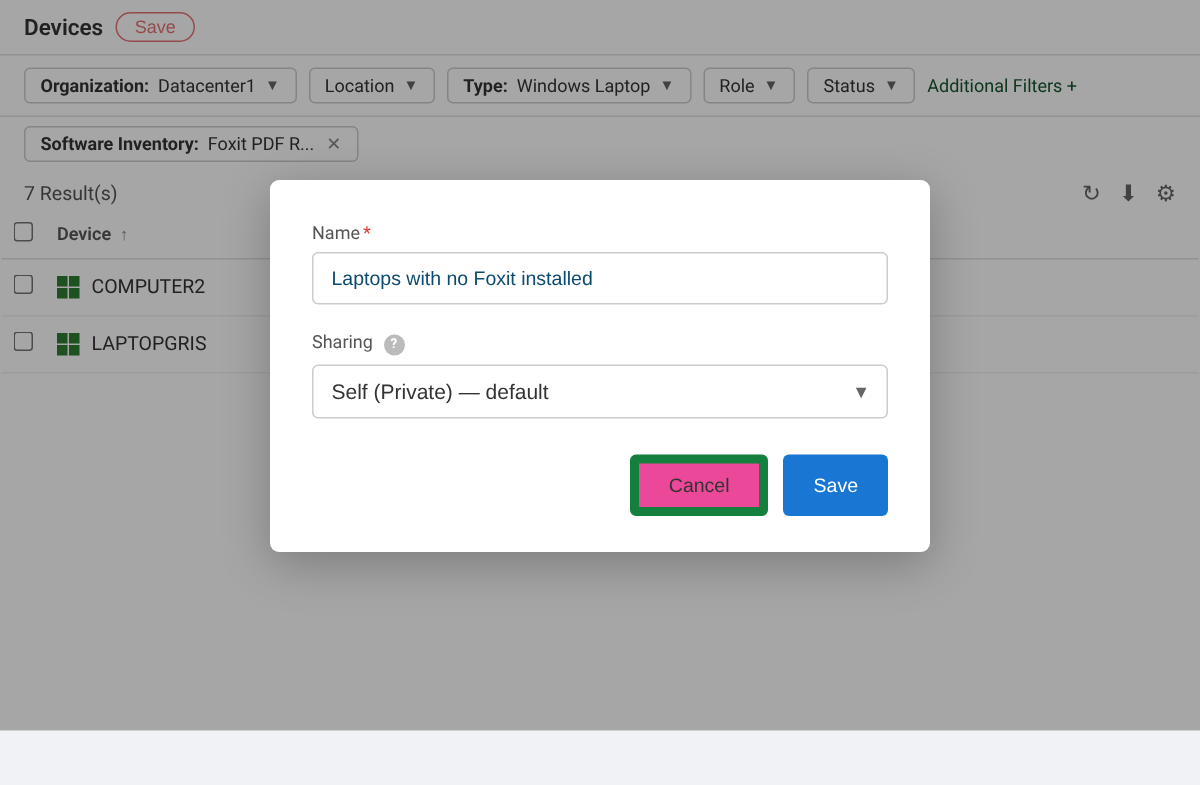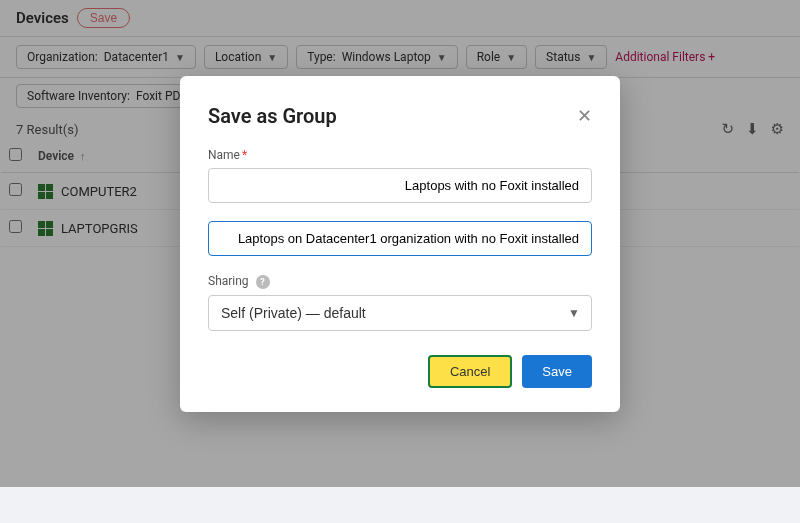--- a/index.html
+++ b/index.html
@@ -66,30 +66,30 @@
       color: #333;
       cursor: pointer;
       white-space: nowrap;
     }
     .filter-chip .arrow {
       font-size: 10px;
       color: #666;
       margin-left: 2px;
     }
     .filter-chip .label-bold {
-      font-weight: 400;
+      font-weight: 700;
     }
     .filter-chip-close {
       margin-left: 4px;
       cursor: pointer;
       color: #888;
     }
     .additional-filters {
       font-size: 12px;
-      color: #be185d;
+      color: #14532d;
       cursor: pointer;
       white-space: nowrap;
     }
 
     
     .filter-row2 {
       display: flex;
       align-items: center;
       padding: 6px 16px;
       gap: 8px;
@@ -217,23 +217,22 @@
     .form-label .required {
       color: #e53935;
       margin-left: 2px;
     }
     .form-input {
       width: 100%;
       border: 1px solid #ccc;
       border-radius: 4px;
       padding: 9px 12px;
       font-size: 13px;
-      color: #000000;
+      color: #0c4a6e;
       outline: none;
-      text-align: right;
     }
     .form-input.active-border {
       border-color: #1976d2;
     }
     .form-select-wrap {
       position: relative;
     }
     .form-select {
       width: 100%;
       border: 1px solid #ccc;
@@ -269,22 +268,22 @@
       margin-left: 4px;
       cursor: pointer;
     }
     .modal-footer {
       display: flex;
       justify-content: flex-end;
       gap: 10px;
       margin-top: 24px;
     }
     .btn-cancel {
-      border: 2px solid #15803d;
-      background: #fde047;
+      border: 6px solid #15803d;
+      background: #ec4899;
       color: #333;
       border-radius: 4px;
       padding: 7px 20px;
       font-size: 13px;
       cursor: pointer;
     }
     .btn-save {
       border: none;
       background: #1976d2;
       color: #fff;
@@ -402,34 +401,29 @@
           </td>
           <td></td>
           <td>ows Laptop</td>
         </tr>
       </tbody>
     </table>
   </div>
 
   <div class="overlay">
     <div class="modal">
-      <div class="modal-header">
-        <span class="modal-title">Save as Group</span>
-        <button class="modal-close">✕</button>
-      </div>
 
       <div class="form-group">
         <label class="form-label">
           <span>Name</span><span class="required">*</span>
         </label>
         <input type="text" class="form-input" value="Laptops with no Foxit installed" style="">
       </div>
 
       <div class="form-group">
-        <input type="text" class="form-input active-border" value="Laptops on Datacenter1 organization with no Foxit installed" style="">
       </div>
 
       <div class="form-group">
         <label class="form-label">
           <span>Sharing</span>
           <span class="help-icon">?</span>
         </label>
         <div class="form-select-wrap">
           <select class="form-select">
             <option>Self (Private) — default</option>

